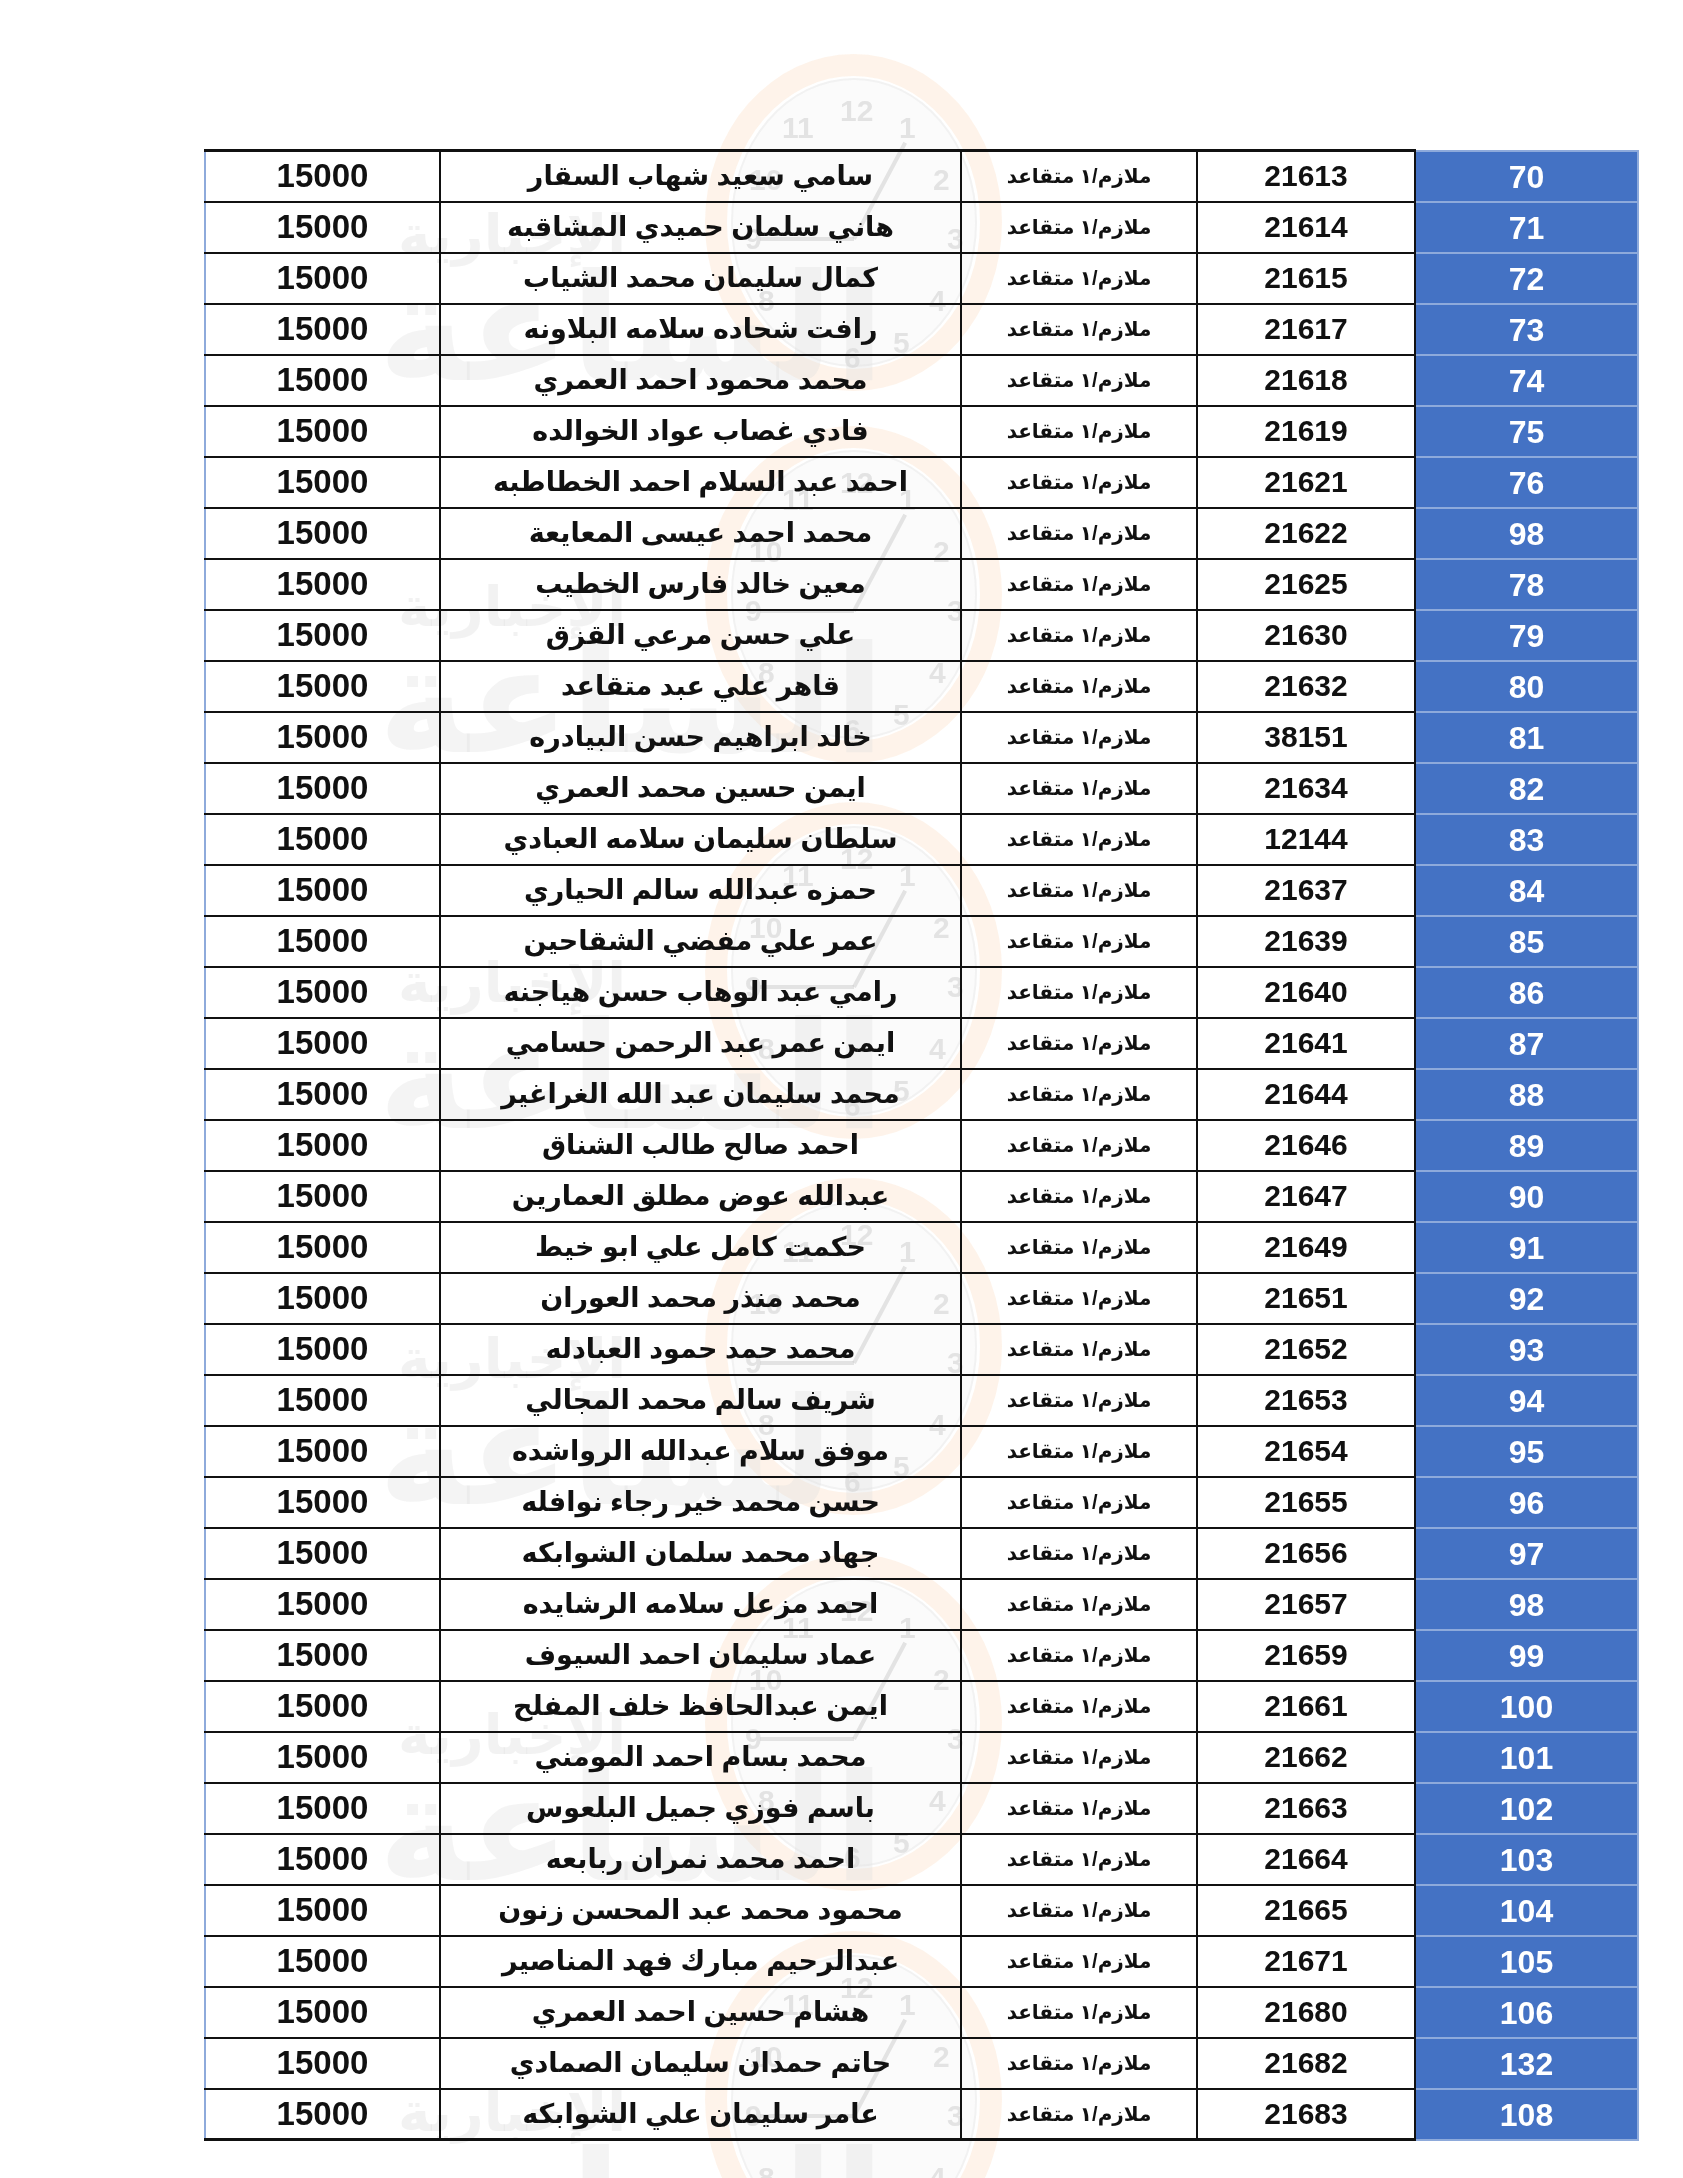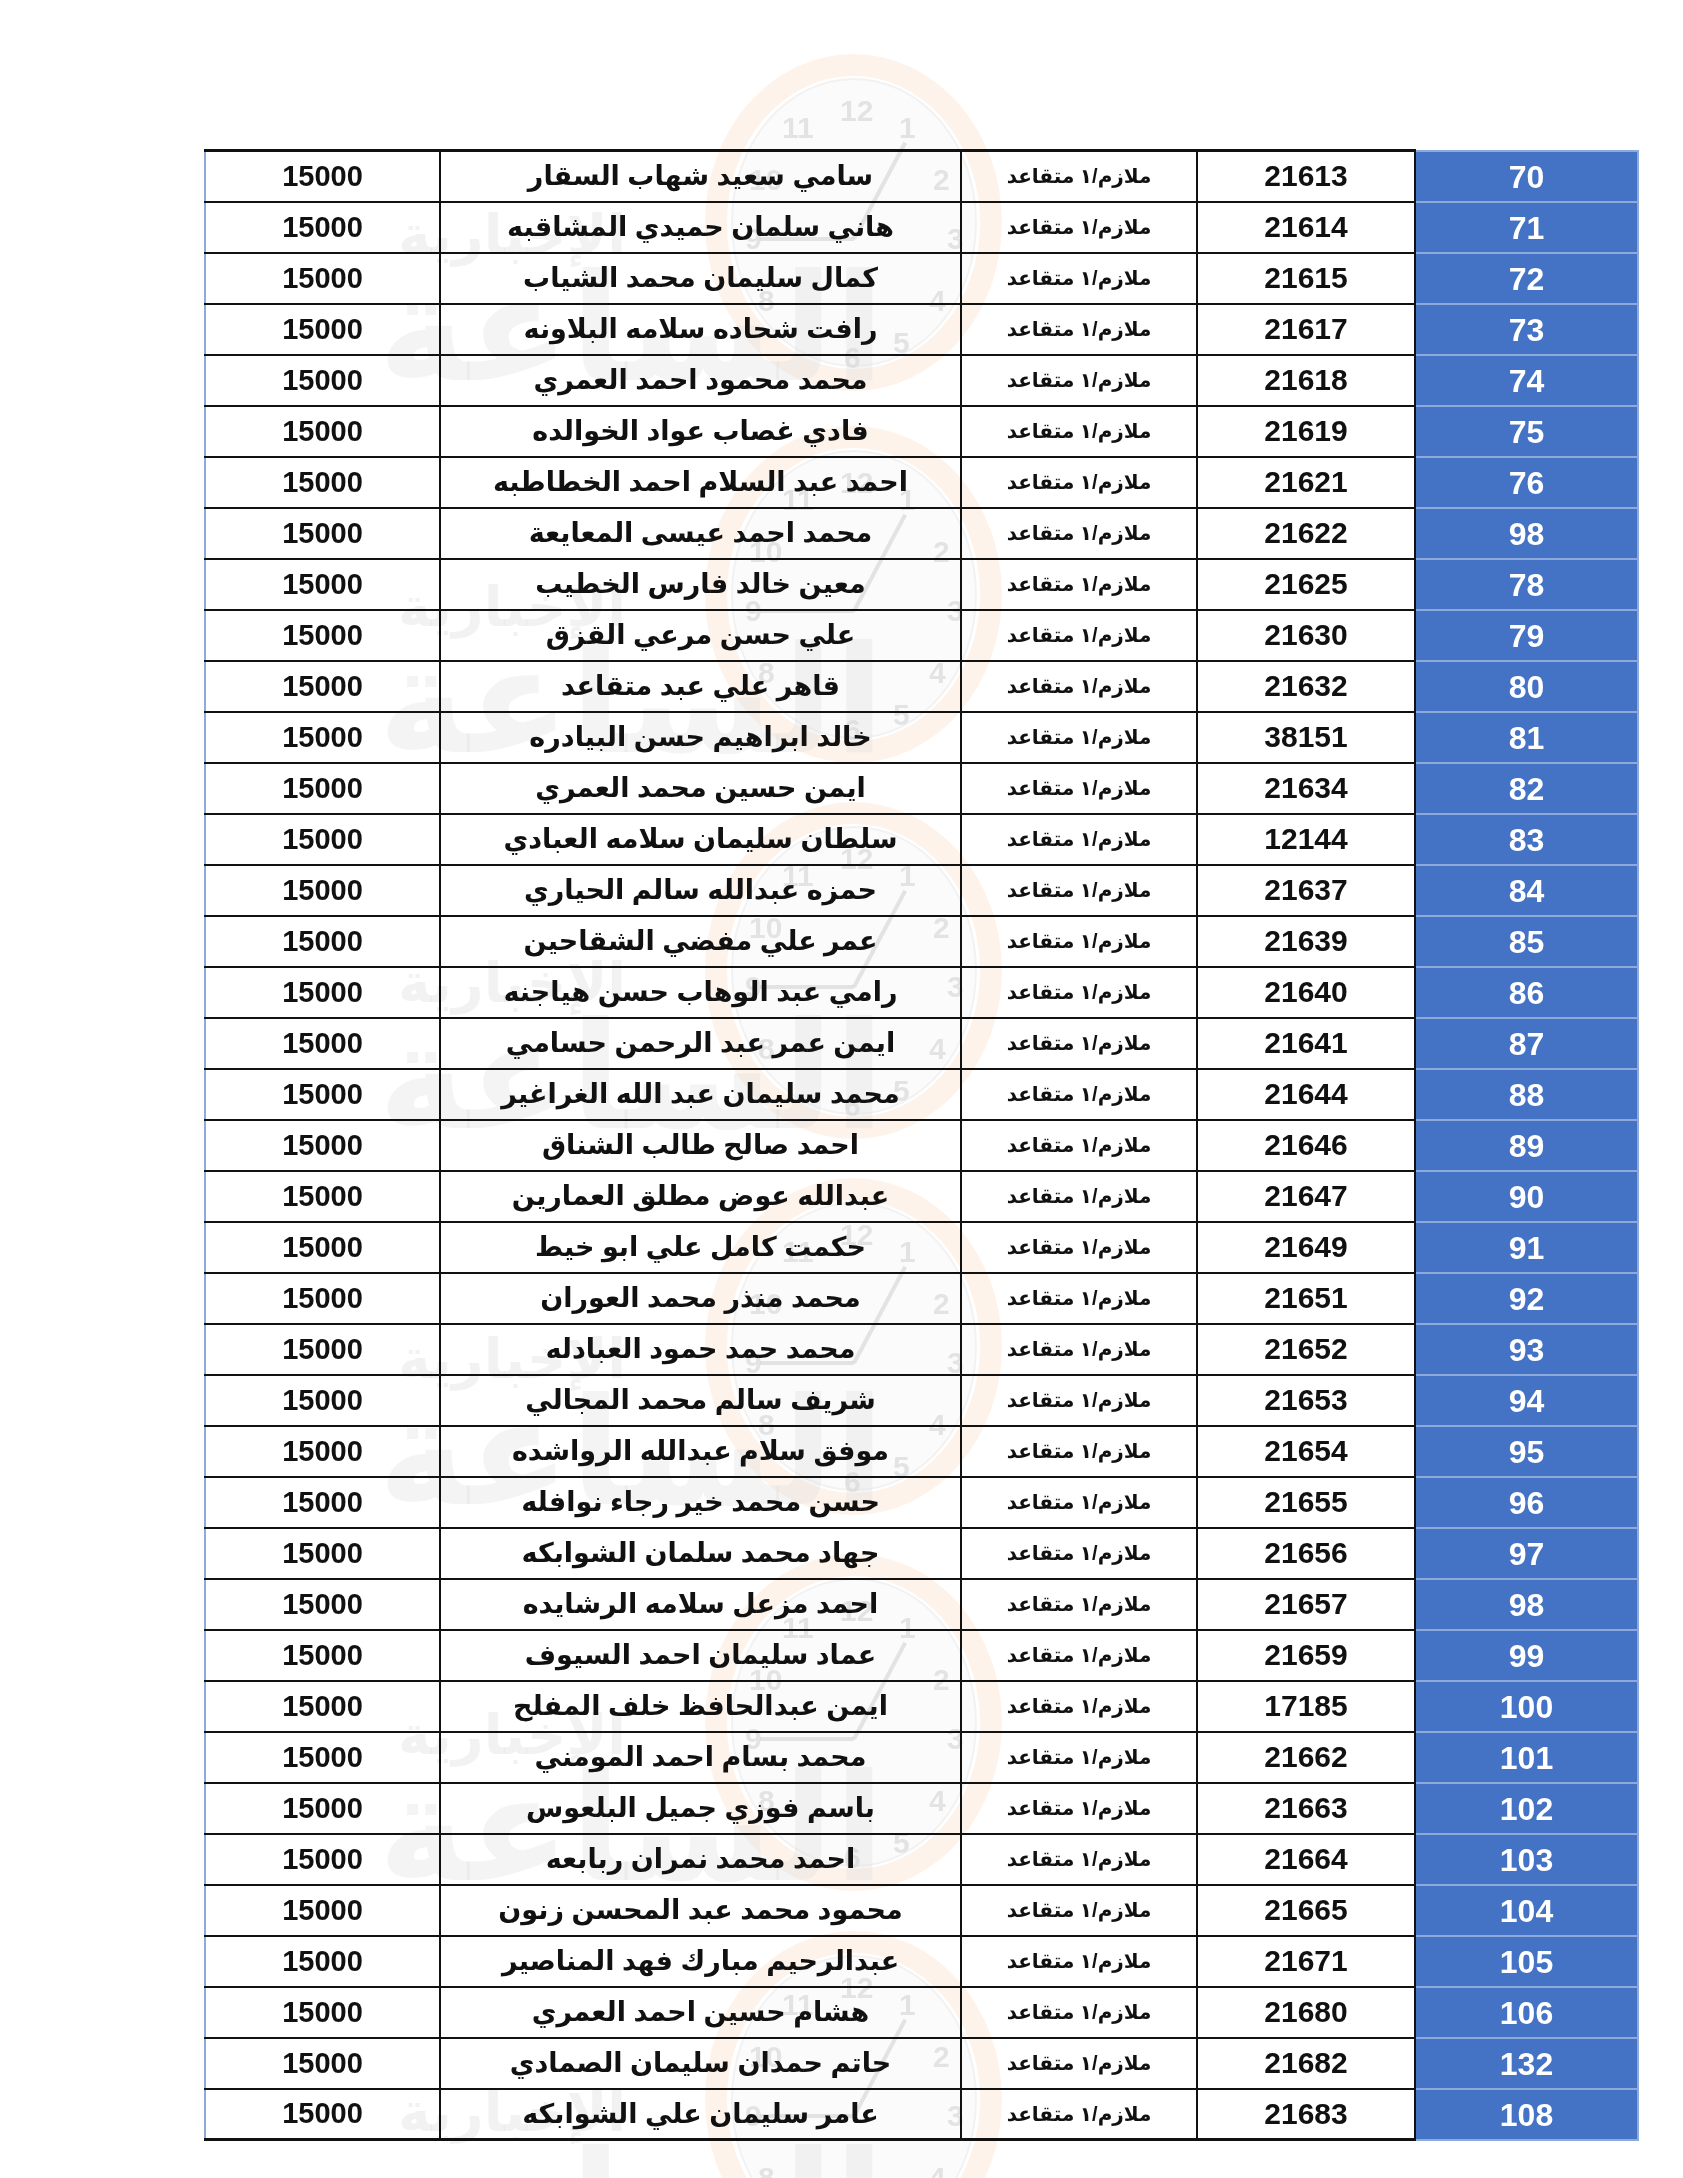--- a/index.html
+++ b/index.html
@@ -13,21 +13,21 @@
                 background: rgba(235,235,235,0.35); border: 2px solid rgba(200,200,200,0.35); box-sizing: border-box; }
     .wm .num { position: absolute; font-size: 30px; font-weight: bold; color: rgba(170,170,170,0.55); }
     .wm .hand { position: absolute; background: rgba(160,160,160,0.5); transform-origin: left center; height: 4px; }
     .wm .brand { position: absolute; font-size: 55px; font-weight: bold; color: rgba(190,190,190,0.35); white-space: nowrap; }
     .wm .brand.big { font-size: 149px; color: rgba(190,190,190,0.30); }
 
     table.roster { position: absolute; left: 204px; top: 149px; border-collapse: collapse; z-index: 3;
                    table-layout: fixed; width: 1422px; }
     table.roster td { height: 47px; padding: 0; text-align: center; vertical-align: middle;
                       border: 2px solid #111; font-weight: bold; color: #111; background: transparent; }
-    td.c-amount { width: 233px; font-size: 29px; border-left: 2px solid #8eaadb !important; }
+    td.c-amount { width: 233px; font-size: 33px; border-left: 2px solid #8eaadb !important; }
     td.c-name   { width: 519px; font-size: 27px; direction: rtl; }
     td.c-rank   { width: 234px; font-size: 20px; direction: rtl; }
     td.c-id     { width: 216px; font-size: 30px; }
     td.c-num    { width: 221px; font-size: 32px; background: #4472c4 !important; color: #ffffff !important;
                   border-top: 2px solid #8eaadb !important; border-bottom: 2px solid #8eaadb !important;
                   border-right: 2px solid #8eaadb !important; font-weight: normal; vertical-align: top; padding-top: 2px !important; }
     table.roster tr:first-child td { border-top-width: 3px; }
     table.roster tr:last-child td { border-bottom-width: 3px; }
   </style>
 </head>
@@ -393,21 +393,21 @@
     <td class="c-name">عماد سليمان احمد السيوف</td>
     <td class="c-rank">ملازم/١ متقاعد</td>
     <td class="c-id">21659</td>
     <td class="c-num">99</td>
   </tr>
 
   <tr>
     <td class="c-amount">15000</td>
     <td class="c-name">ايمن عبدالحافظ خلف المفلح</td>
     <td class="c-rank">ملازم/١ متقاعد</td>
-    <td class="c-id">17185</td>
+    <td class="c-id">21661</td>
     <td class="c-num">100</td>
   </tr>
 
   <tr>
     <td class="c-amount">15000</td>
     <td class="c-name">محمد بسام احمد المومني</td>
     <td class="c-rank">ملازم/١ متقاعد</td>
     <td class="c-id">21662</td>
     <td class="c-num">101</td>
   </tr>

